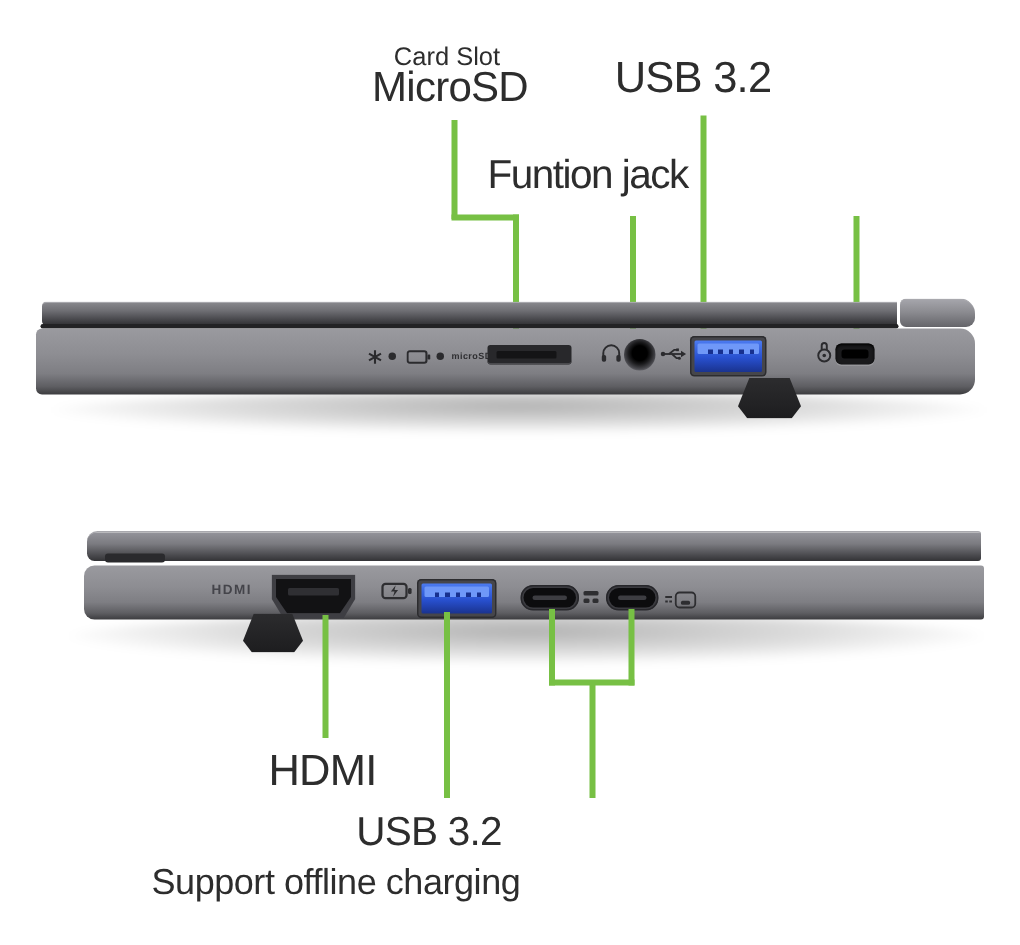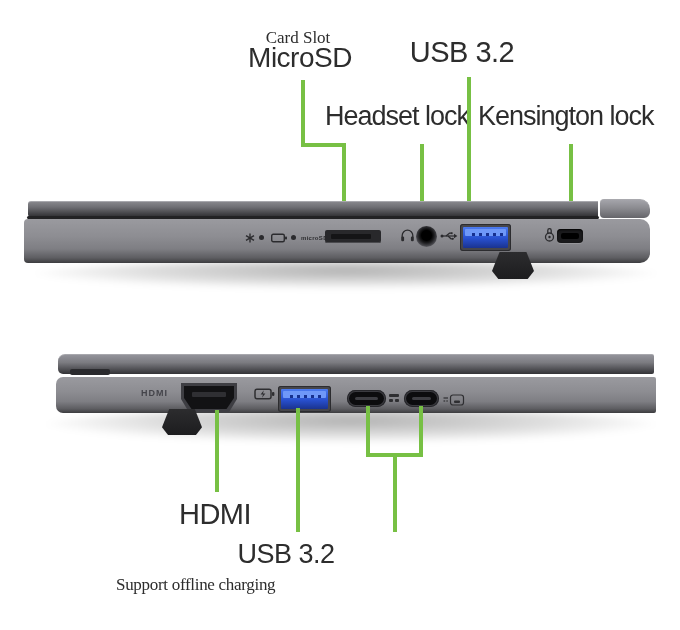--- a/index.html
+++ b/index.html
@@ -11,21 +11,21 @@
   }
   html,body{margin:0;padding:0;background:#ffffff;}
   .canvas{
     position:relative;width:680px;height:630px;background:#ffffff;overflow:hidden;
     font-family:"Liberation Sans","DejaVu Sans",sans-serif;color:var(--ink);
   }
   .abs{position:absolute;}
   
   .lbl{position:absolute;color:var(--ink);font-weight:500;letter-spacing:-0.5px;line-height:1.05;white-space:nowrap;}
   .lbl.center{text-align:center;}
-  .lbl-small{position:absolute;color:var(--ink);font-weight:500;white-space:nowrap;font-family:Liberation Serif, serif;}
+  .lbl-small{position:absolute;color:var(--ink);font-weight:500;white-space:nowrap;}
   
   .gline{position:absolute;background:var(--green);}
   
   .lid{
     position:absolute;border-radius:3px;
     background:linear-gradient(180deg,#86868b 0%,#6e6e73 35%,#46464a 75%,#2e2e31 100%);
     border-top:1px solid #a8a8ad;
   }
   .base{
     position:absolute;
@@ -71,22 +71,21 @@
 <body>
 
 <div class="canvas">
 
   
 
   
   <div class="lbl-small" style="left:240px;top:28px;width:116px;font-size:17px;text-align:center;">Card Slot</div>
   <div class="lbl center" style="left:220px;top:43px;width:160px;font-size:28px;">MicroSD</div>
   <div class="lbl center" style="left:402px;top:37px;width:120px;font-size:29px;">USB 3.2</div>
-  <div class="lbl" style="left:325px;top:102px;font-size:27px;letter-spacing:-1px;">Headset lock</div>
-  <div class="lbl" style="left:478px;top:102px;font-size:27px;letter-spacing:-1px;">Kensington lock</div>
+  <div class="lbl" style="left:325px;top:102px;font-size:27px;letter-spacing:-1px;">Funtion jack</div>
 
   
   <div class="gline" style="left:301px;top:80px;width:4px;height:66px;"></div>
   <div class="gline" style="left:301px;top:143px;width:45px;height:4px;"></div>
   <div class="gline" style="left:342px;top:143px;width:4px;height:88px;"></div>
   <div class="gline" style="left:420px;top:144px;width:4px;height:86px;"></div>
   <div class="gline" style="left:467px;top:77px;width:4px;height:150px;"></div>
   <div class="gline" style="left:569px;top:144px;width:4px;height:80px;"></div>
 
   
@@ -217,15 +216,15 @@
   <div class="gline" style="left:215px;top:410px;width:4px;height:82px;"></div>
   <div class="gline" style="left:296px;top:408px;width:4px;height:124px;"></div>
   <div class="gline" style="left:366px;top:406px;width:4px;height:51px;"></div>
   <div class="gline" style="left:419px;top:406px;width:4px;height:51px;"></div>
   <div class="gline" style="left:366px;top:453px;width:57px;height:4px;"></div>
   <div class="gline" style="left:393px;top:455px;width:4px;height:77px;"></div>
 
   
   <div class="lbl center" style="left:155px;top:499px;width:120px;font-size:29px;">HDMI</div>
   <div class="lbl center" style="left:226px;top:540px;width:120px;font-size:27px;">USB 3.2</div>
-  <div class="lbl-small" style="left:116px;top:575px;font-size:17px;letter-spacing:-0.3px;">Support offline charging</div>
+  <div class="lbl-small" style="left:101px;top:575px;font-size:24px;letter-spacing:-0.3px;">Support offline charging</div>
 
 </div>
 
 </body></html>

